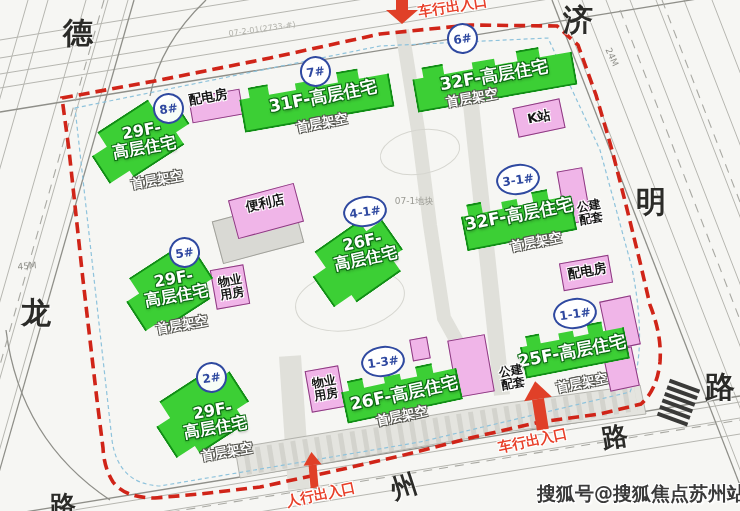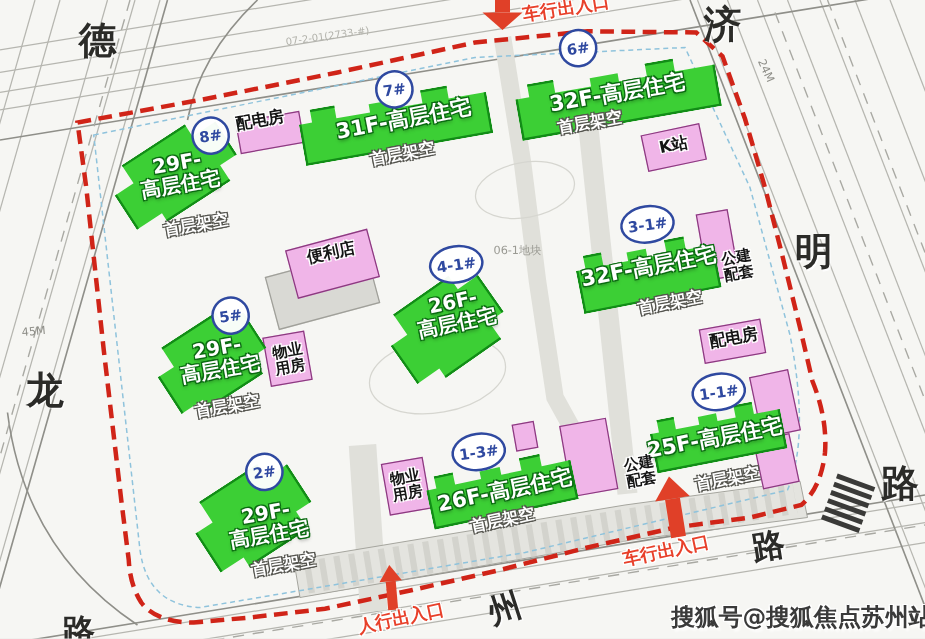--- a/index.html
+++ b/index.html
@@ -241,14 +241,14 @@
     <div class="road-char" style="left: 578px; top: 20px; font-size: 30px; transform: translate(-50%, -50%) rotate(0deg);">济</div>
     <div class="road-char" style="left: 36px; top: 313px; font-size: 30px; transform: translate(-50%, -50%) rotate(0deg);">龙</div>
     <div class="road-char" style="left: 651px; top: 202px; font-size: 30px; transform: translate(-50%, -50%) rotate(0deg);">明</div>
     <div class="road-char" style="left: 720px; top: 387px; font-size: 30px; transform: translate(-50%, -50%) rotate(0deg);">路</div>
     <div class="road-char" style="left: 404px; top: 487px; font-size: 26px; transform: translate(-50%, -50%) rotate(-18deg);">州</div>
     <div class="road-char" style="left: 615px; top: 437px; font-size: 26px; transform: translate(-50%, -50%) rotate(-9deg);">路</div>
     <div class="road-char" style="left: 63px; top: 505px; font-size: 26px; transform: translate(-50%, -50%) rotate(0deg);">路</div>
     <div class="annot" style="left: 27px; top: 266px; font-size: 9px; transform: translate(-50%, -50%) rotate(-5deg); color: rgb(142, 142, 136);">45M</div>
     <div class="annot" style="left: 612px; top: 57px; font-size: 9px; transform: translate(-50%, -50%) rotate(66deg); color: rgb(142, 142, 136);">24M</div>
     <div class="annot" style="left: 262px; top: 29px; font-size: 8px; transform: translate(-50%, -50%) rotate(-8deg); color: rgb(177, 177, 170);">07-2-01(2733-#)</div>
-    <div class="annot" style="left: 414px; top: 201px; font-size: 9px; transform: translate(-50%, -50%) rotate(0deg); color: rgb(154, 154, 147);">06-1地块</div>
+    <div class="annot" style="left: 414px; top: 201px; font-size: 9px; transform: translate(-50%, -50%) rotate(0deg); color: rgb(154, 154, 147);">07-1地块</div>
   </div>
 
 </body></html>

